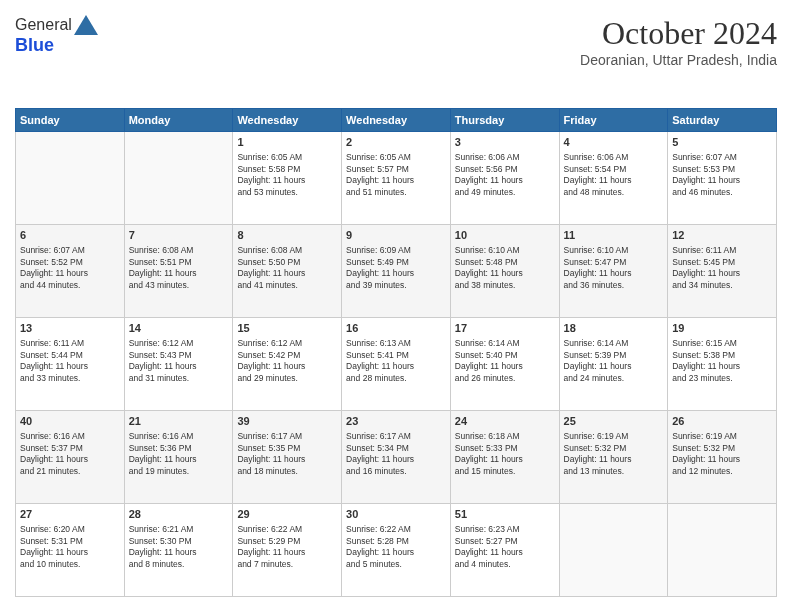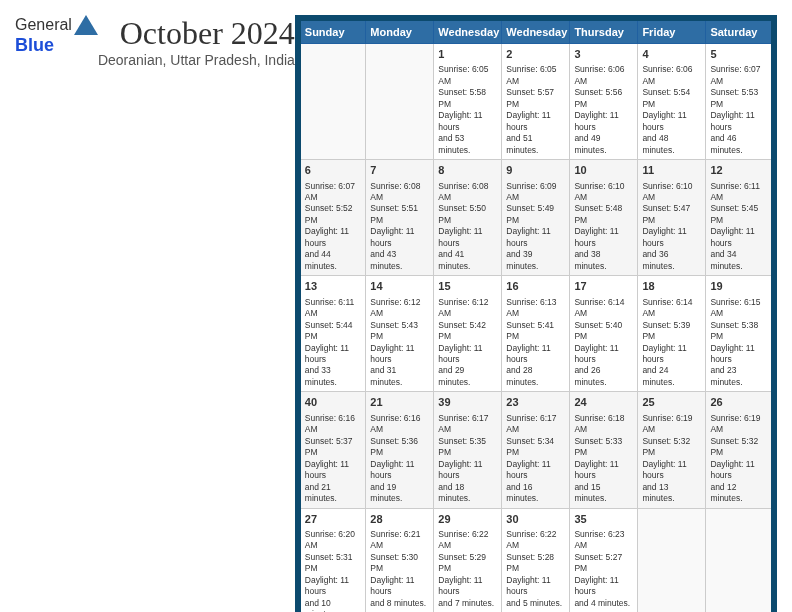--- a/index.html
+++ b/index.html
@@ -8,21 +8,21 @@
       height: 612px;
       font-family: Arial, sans-serif;
       background: #fff;
       overflow: hidden;
     }
     .page {
       width: 792px;
       height: 612px;
       padding: 15px;
       display: flex;
-      flex-direction: row;
+      flex-direction: column;
     }
     .header {
       display: flex;
       justify-content: space-between;
       align-items: flex-start;
       margin-bottom: 10px;
     }
     .logo {
       display: flex;
       align-items: center;
@@ -41,24 +41,25 @@
       font-weight: normal;
       color: #333;
       font-family: Liberation Serif, serif;
     }
     .subtitle {
       font-size: 14px;
       color: #555;
     }
     .calendar {
       flex: 1;
-      border: 6px solid #0c4a6e;
+      border: 1px solid #0c4a6e;
       border-collapse: collapse;
       width: 100%;
       table-layout: fixed;
+      margin-top: 30px;
     }
     .calendar th {
       background: #2e6da4;
       color: #fff;
       font-size: 11px;
       font-weight: bold;
       padding: 5px 4px;
       border: 1px solid #2060a0;
       text-align: left;
     }
@@ -251,21 +252,21 @@
           </td>
           <td>
             <span class="day-number">29</span>
             <div class="cell-text">Sunrise: 6:22 AM<br>Sunset: 5:29 PM<br>Daylight: 11 hours<br>and 7 minutes.</div>
           </td>
           <td>
             <span class="day-number">30</span>
             <div class="cell-text">Sunrise: 6:22 AM<br>Sunset: 5:28 PM<br>Daylight: 11 hours<br>and 5 minutes.</div>
           </td>
           <td>
-            <span class="day-number">35</span>
+            <span class="day-number">51</span>
             <div class="cell-text">Sunrise: 6:23 AM<br>Sunset: 5:27 PM<br>Daylight: 11 hours<br>and 4 minutes.</div>
           </td>
           <td class="empty"></td>
           <td class="empty"></td>
         </tr>
       </tbody>
   </table>
 </div>
 
 </body></html>

